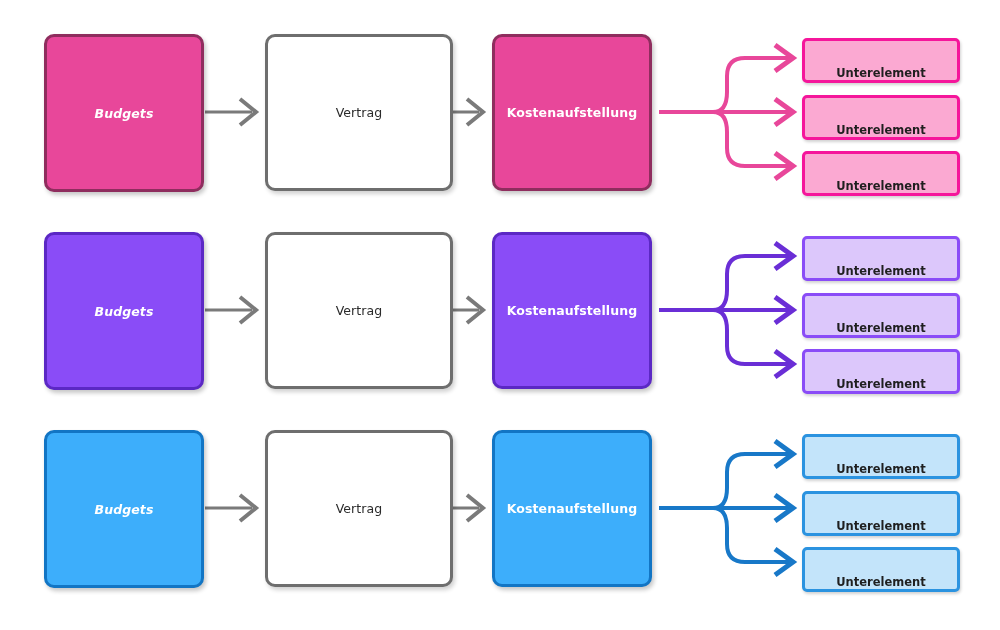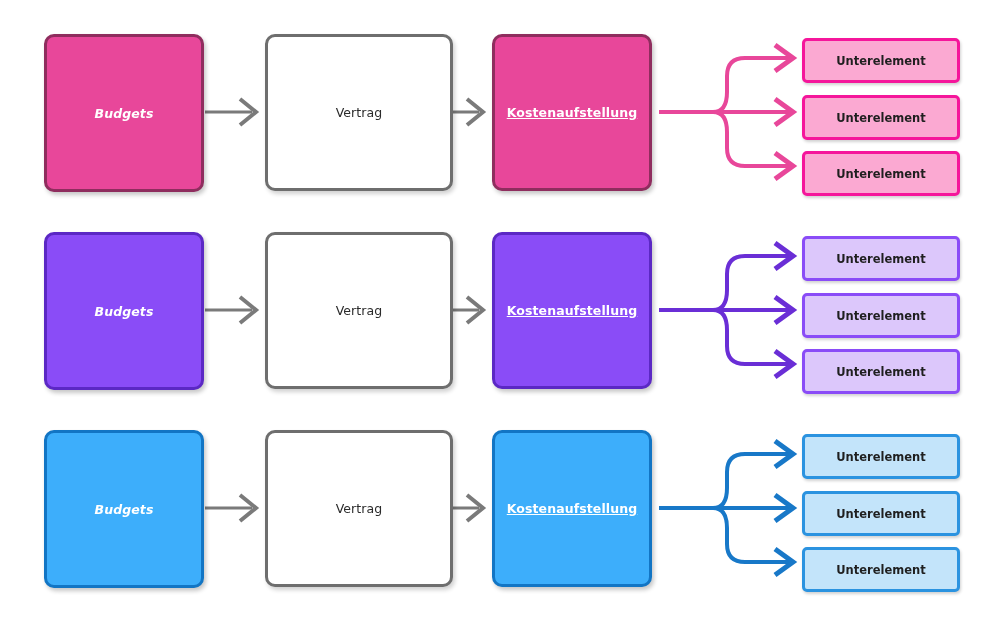--- a/index.html
+++ b/index.html
@@ -59,35 +59,34 @@
     color: #2b2b2b;
     font-weight: normal;
     font-size: 12.5px;
     box-shadow: 2px 3px 4px rgba(0,0,0,0.18);
   }
   .node-third {
     left: 492px;
     top: 34px;
     width: 160px;
     height: 157px;
-    text-decoration: underline;
   }
 
   
   .subnode {
     position: absolute;
     box-sizing: border-box;
     left: 802px;
     width: 158px;
     height: 45px;
     border-radius: 5px;
     border-style: solid;
     border-width: 3px;
     display: flex;
-    align-items: center;
+    align-items: flex-end;
     justify-content: center;
     font-size: 11.5px;
     font-weight: bold;
     color: #1f1f1f;
     box-shadow: 1px 2px 3px rgba(0,0,0,0.18);
   }
   .subnode.s0 { top: 38px; }
   .subnode.s1 { top: 95px; }
   .subnode.s2 { top: 151px; }
 

